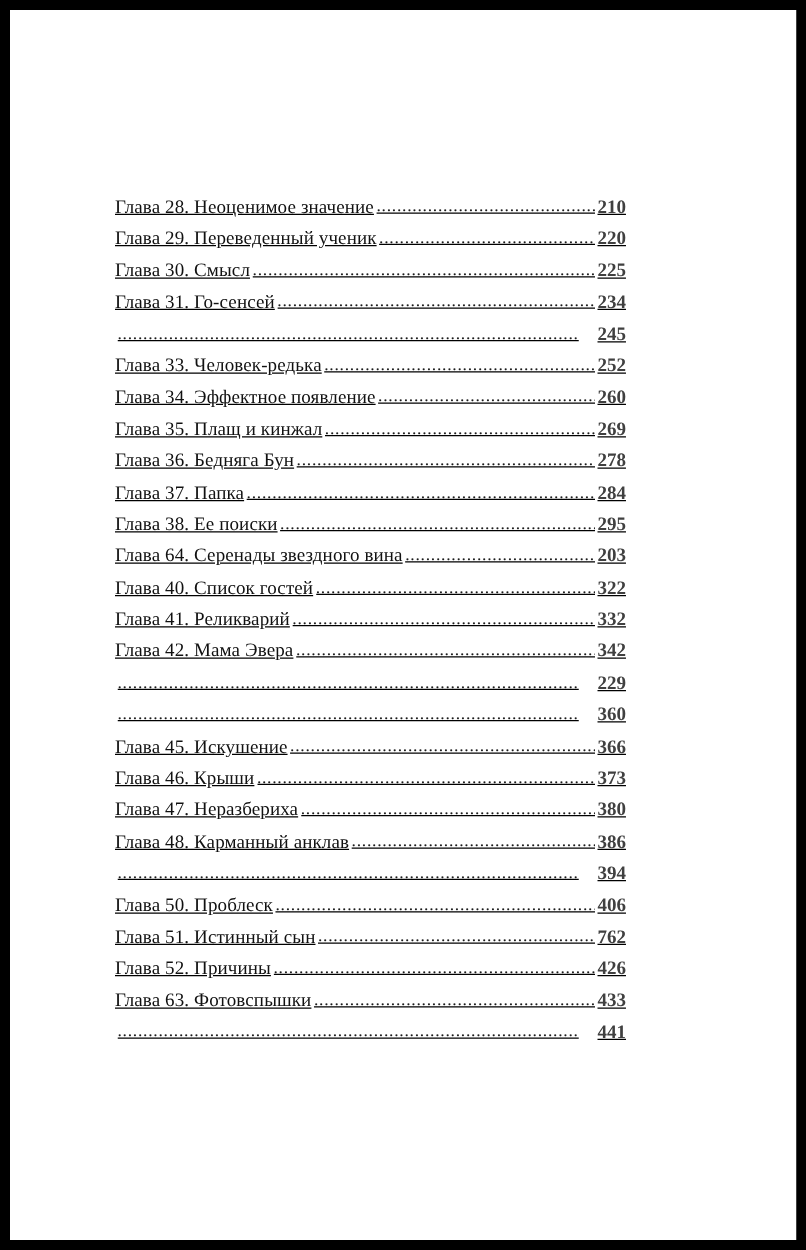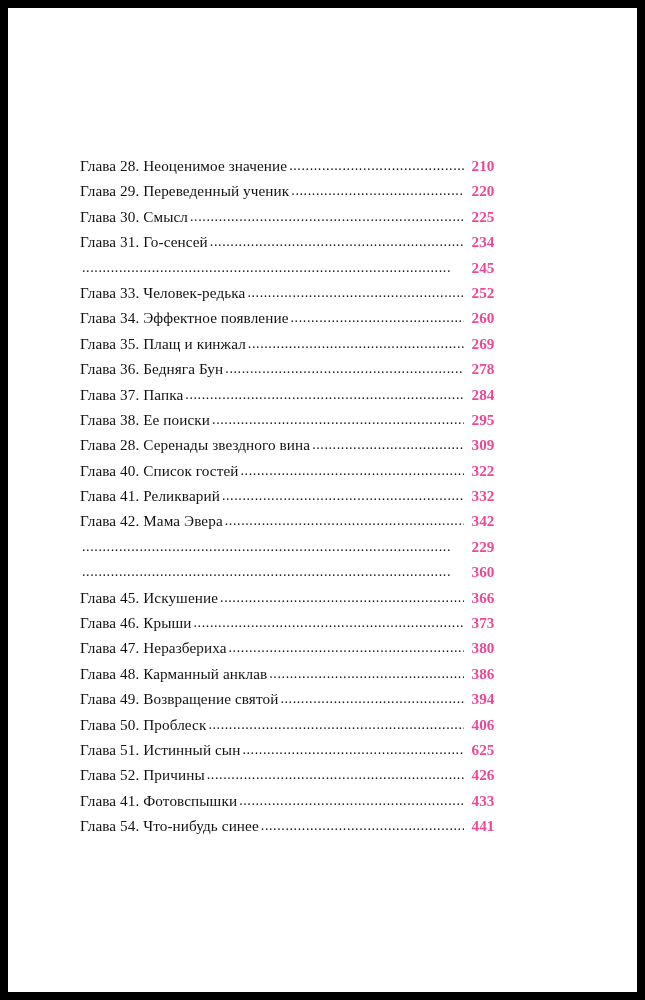--- a/index.html
+++ b/index.html
@@ -17,23 +17,24 @@
     position: absolute;
     left: 8px;
     top: 8px;
     width: 629px;
     height: 984px;
     background: #ffffff;
     box-sizing: border-box;
   }
   .toc {
     position: absolute;
-    left: 72px;
+    left: 84px;
     top: 150px;
     width: 420px;
+    text-decoration: underline;
   }
   .toc-row {
     display: flex;
     align-items: baseline;
     font-size: 15.2px;
     line-height: 1.0;
     color: #111111;
     margin-bottom: 9.4px;
     white-space: nowrap;
   }
@@ -47,24 +48,24 @@
     margin: 0 2px;
     position: relative;
     top: -1px;
     font-size: 14px;
     letter-spacing: 0.6px;
     color: #1a1a1a;
   }
   .toc-page {
     flex: 0 0 auto;
     width: 34px;
-    text-align: center;
+    text-align: left;
     font-weight: bold;
     font-size: 15.2px;
-    color: #ec4899;
+    color: #404040;
   }
 </style>
 </head>
 <body>
 
 <div class="page">
   <div class="toc" id="toc">
       <div class="toc-row">
         <span class="toc-title">Глава 28. Неоценимое значение</span>
         <span class="toc-dots">..........................................................................................</span>
@@ -113,23 +114,23 @@
         <span class="toc-title">Глава 37. Папка</span>
         <span class="toc-dots">..........................................................................................</span>
         <span class="toc-page">284</span>
       </div>
       <div class="toc-row">
         <span class="toc-title">Глава 38. Ее поиски</span>
         <span class="toc-dots">..........................................................................................</span>
         <span class="toc-page">295</span>
       </div>
       <div class="toc-row">
-        <span class="toc-title">Глава 28. Серенады звездного вина</span>
-        <span class="toc-dots">..........................................................................................</span>
-        <span class="toc-page">309</span>
+        <span class="toc-title">Глава 64. Серенады звездного вина</span>
+        <span class="toc-dots">..........................................................................................</span>
+        <span class="toc-page">203</span>
       </div>
       <div class="toc-row">
         <span class="toc-title">Глава 40. Список гостей</span>
         <span class="toc-dots">..........................................................................................</span>
         <span class="toc-page">322</span>
       </div>
       <div class="toc-row">
         <span class="toc-title">Глава 41. Реликварий</span>
         <span class="toc-dots">..........................................................................................</span>
         <span class="toc-page">332</span>
@@ -161,43 +162,41 @@
         <span class="toc-title">Глава 47. Неразбериха</span>
         <span class="toc-dots">..........................................................................................</span>
         <span class="toc-page">380</span>
       </div>
       <div class="toc-row">
         <span class="toc-title">Глава 48. Карманный анклав</span>
         <span class="toc-dots">..........................................................................................</span>
         <span class="toc-page">386</span>
       </div>
       <div class="toc-row">
-        <span class="toc-title">Глава 49. Возвращение святой</span>
         <span class="toc-dots">..........................................................................................</span>
         <span class="toc-page">394</span>
       </div>
       <div class="toc-row">
         <span class="toc-title">Глава 50. Проблеск</span>
         <span class="toc-dots">..........................................................................................</span>
         <span class="toc-page">406</span>
       </div>
       <div class="toc-row">
         <span class="toc-title">Глава 51. Истинный сын</span>
         <span class="toc-dots">..........................................................................................</span>
-        <span class="toc-page">625</span>
+        <span class="toc-page">762</span>
       </div>
       <div class="toc-row">
         <span class="toc-title">Глава 52. Причины</span>
         <span class="toc-dots">..........................................................................................</span>
         <span class="toc-page">426</span>
       </div>
       <div class="toc-row">
-        <span class="toc-title">Глава 41. Фотовспышки</span>
+        <span class="toc-title">Глава 63. Фотовспышки</span>
         <span class="toc-dots">..........................................................................................</span>
         <span class="toc-page">433</span>
       </div>
       <div class="toc-row">
-        <span class="toc-title">Глава 54. Что-нибудь синее</span>
         <span class="toc-dots">..........................................................................................</span>
         <span class="toc-page">441</span>
       </div>
     </div>
 </div>
 
 </body></html>

